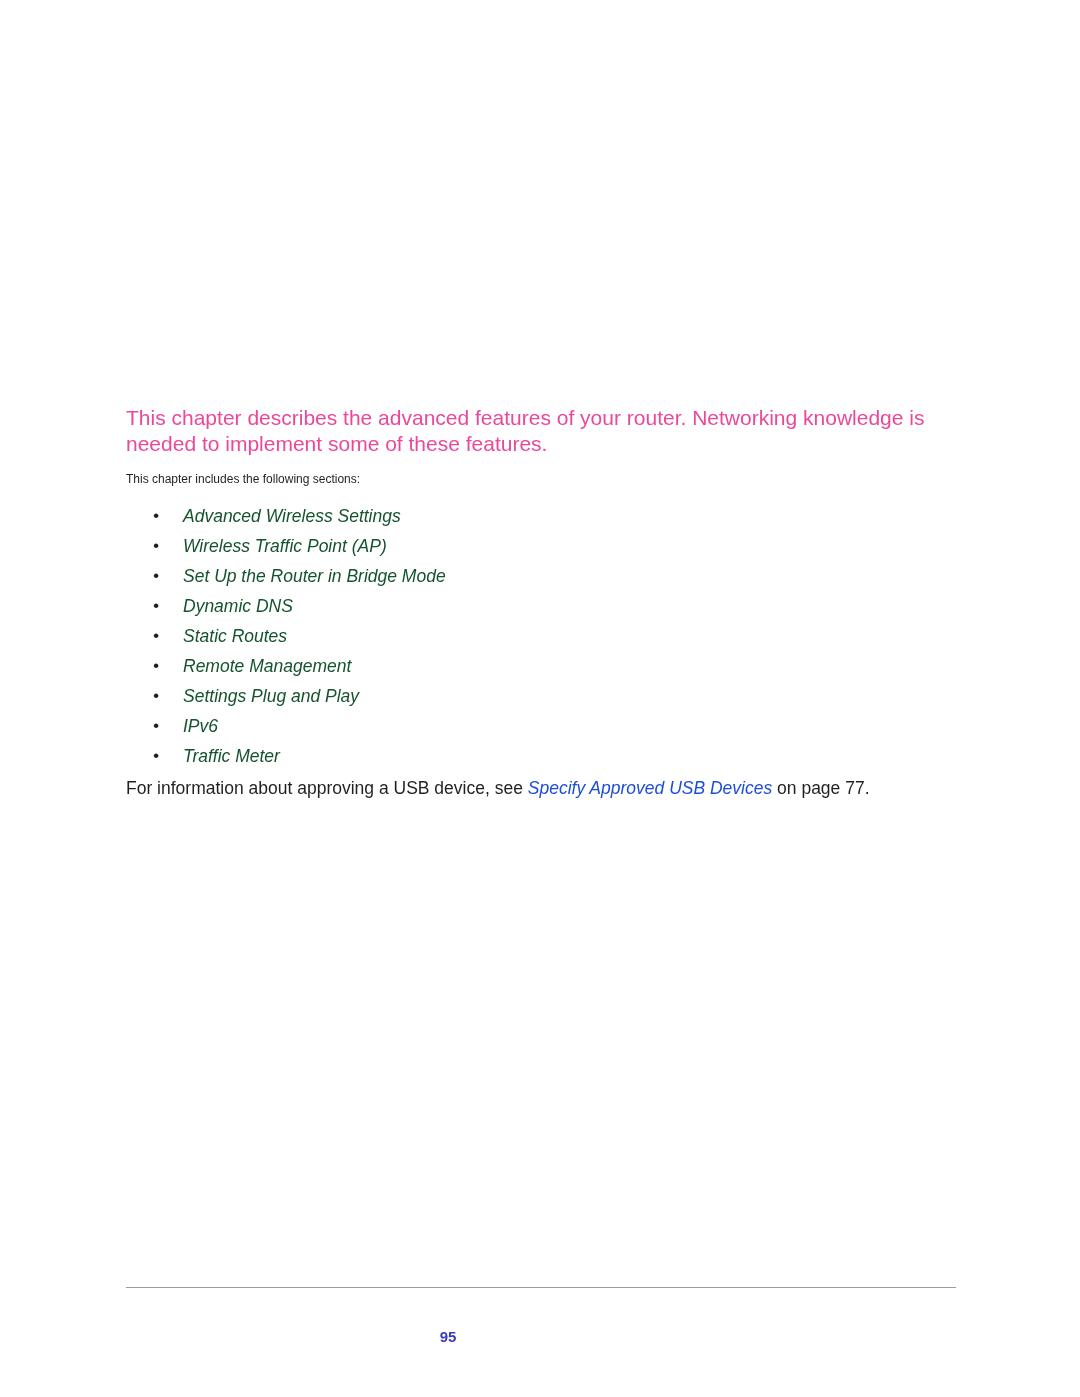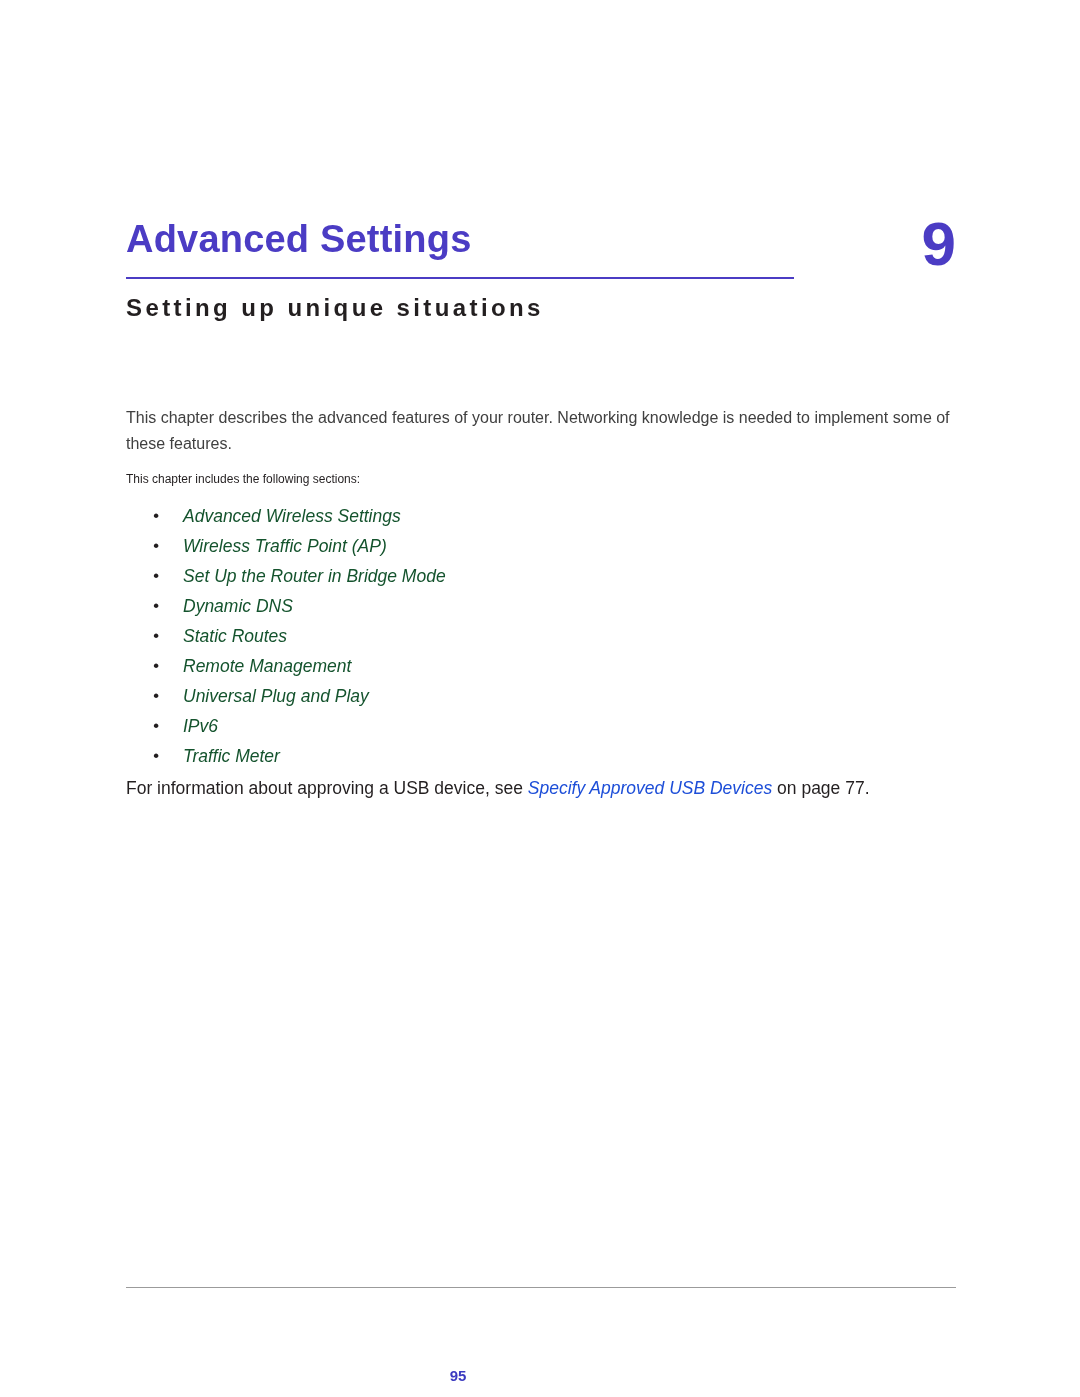--- a/index.html
+++ b/index.html
@@ -72,23 +72,23 @@
     letter-spacing: 3.4px;
     white-space: nowrap;
   }
 
   
   .intro {
     position: absolute;
     left: 126px;
     top: 405px;
     width: 832px;
-    font-size: 16px;
+    font-size: 21px;
     line-height: 26px;
-    color: #404040;
+    color: #ec4899;
   }
   .intro2 {
     position: absolute;
     left: 126px;
     top: 466px;
     width: 832px;
     font-size: 12px;
     line-height: 26px;
     color: #231f20;
   }
@@ -143,43 +143,34 @@
   .footer-rule {
     position: absolute;
     left: 126px;
     top: 1287px;
     width: 830px;
     height: 1px;
     background: #9b9b9b;
   }
   .footer-page {
     position: absolute;
-    left: 12px;
+    left: 2px;
     top: 1328px;
     width: 892px;
     text-align: center;
     font-size: 15px;
     font-weight: bold;
     color: #3b3ac0;
-    margin-top: 39px;
   }
 </style>
 </head>
 <body>
 
 <div class="page">
 
-  <div class="chapter-head">
-    <div class="chapter-title-row">
-      <div class="chapter-title">Advanced Settings</div>
-      <div class="chapter-number">9</div>
-      <div class="chapter-rule"></div>
-      <div class="chapter-subtitle">Setting up unique situations</div>
-    </div>
-  </div>
 
   <div class="intro">This chapter describes the advanced features of your router. Networking knowledge is needed to implement some of these features.</div>
   <div class="intro2">This chapter includes the following sections:</div>
 
   <ul class="link-list">
     <li>
       <span class="bullet">•</span>
       <span class="ltext">Advanced Wireless Settings</span>
     </li>
     <li>
@@ -197,21 +188,21 @@
     <li>
       <span class="bullet">•</span>
       <span class="ltext">Static Routes</span>
     </li>
     <li>
       <span class="bullet">•</span>
       <span class="ltext">Remote Management</span>
     </li>
     <li>
       <span class="bullet">•</span>
-      <span class="ltext">Universal Plug and Play</span>
+      <span class="ltext">Settings Plug and Play</span>
     </li>
     <li>
       <span class="bullet">•</span>
       <span class="ltext">IPv6</span>
     </li>
     <li>
       <span class="bullet">•</span>
       <span class="ltext">Traffic Meter</span>
     </li>
   </ul>

